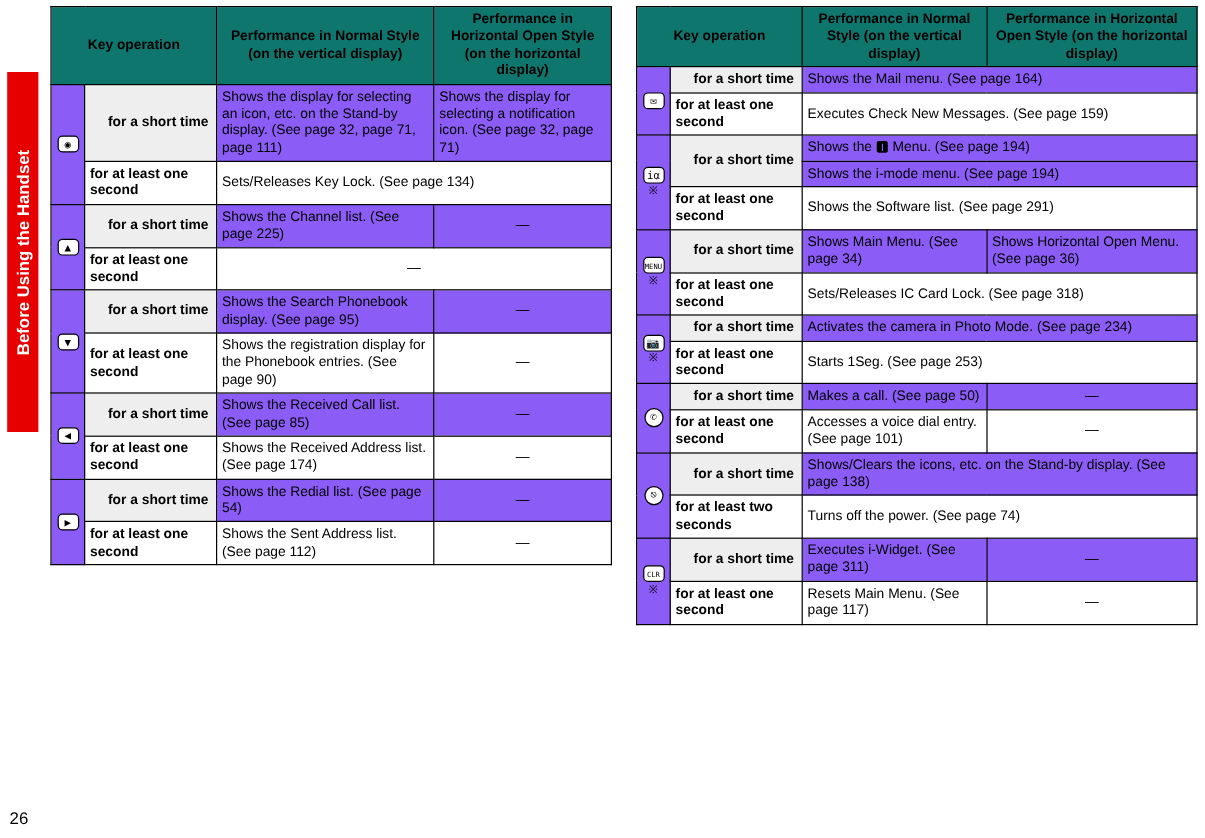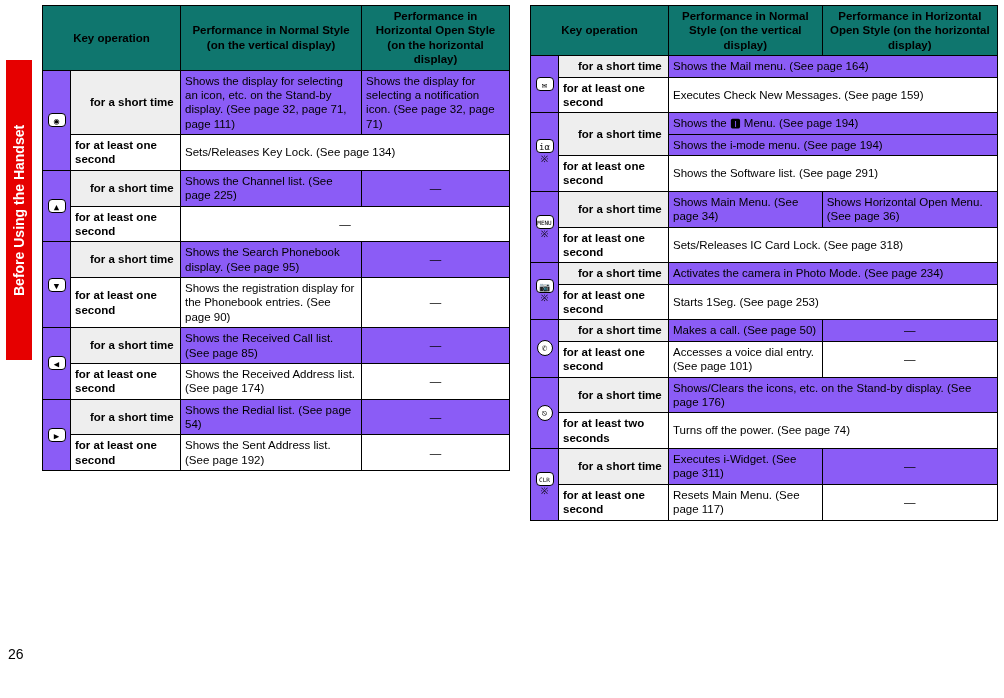--- a/index.html
+++ b/index.html
@@ -14,21 +14,21 @@
       left: 6px; top: 60px;
       width: 26px; height: 300px;
       background: #e60000;
       color: white;
       writing-mode: vertical-rl;
       transform: rotate(180deg);
       display: flex; align-items: center; justify-content: center;
       font-weight: bold; font-size: 14px;
     }
     .page-no {
-      position: absolute; left: 8px; bottom: 36px;
+      position: absolute; left: 8px; bottom: 8px;
       font-size: 14px;
     }
     .columns {
       position: absolute; left: 42px; top: 5px; right: 6px;
       display: flex; gap: 20px;
     }
     .col { flex: 1 1 0; }
     .title-band {
       background: #e60000; color: white;
       font-weight: bold; font-size: 22px;
@@ -131,21 +131,21 @@
       </tr>
 
       <tr class="shaded">
         <td class="key-cell" rowspan="2"><span class="key-icon"><span class="innersvg">▶</span></span></td>
         <td class="dur">for a short time</td>
         <td>Shows the Redial list. (See page 54)</td>
         <td class="center">—</td>
       </tr>
       <tr>
         <td class="dur">for at least one second</td>
-        <td>Shows the Sent Address list. (See page 192)</td>
+        <td>Shows the Sent Address list. (See page 112)</td>
         <td class="center">—</td>
       </tr>
     </tbody>
       </table>
   </div>
 
   <div class="col">
     <table class="opstable">
       <tbody>
           <tr>
@@ -206,21 +206,21 @@
       </tr>
       <tr>
         <td class="dur">for at least one second</td>
         <td>Accesses a voice dial entry. (See page 101)</td>
         <td class="center">—</td>
       </tr>
 
       <tr class="shaded">
         <td class="key-cell" rowspan="2"><span class="key-icon round"><span class="innersvg">⎋</span></span></td>
         <td class="dur">for a short time</td>
-        <td colspan="2">Shows/Clears the icons, etc. on the Stand-by display. (See page 176)</td>
+        <td colspan="2">Shows/Clears the icons, etc. on the Stand-by display. (See page 138)</td>
       </tr>
       <tr>
         <td class="dur">for at least two seconds</td>
         <td colspan="2">Turns off the power. (See page 74)</td>
       </tr>
 
       <tr class="shaded">
         <td class="key-cell" rowspan="2"><span class="key-icon"><span class="innersvg" style="font-size:6px;">CLR</span></span><div class="note">※</div></td>
         <td class="dur">for a short time</td>
         <td>Executes i-Widget. (See page 311)</td>

